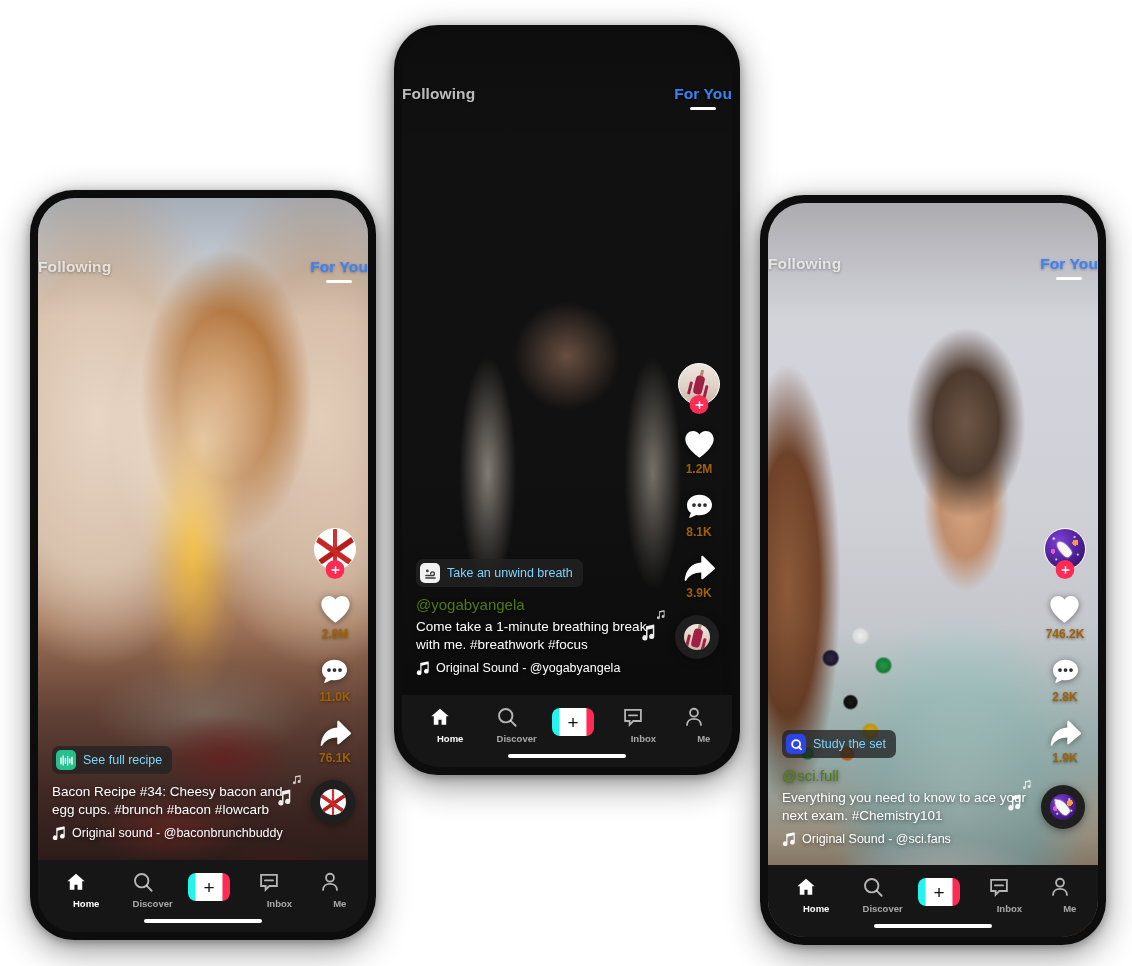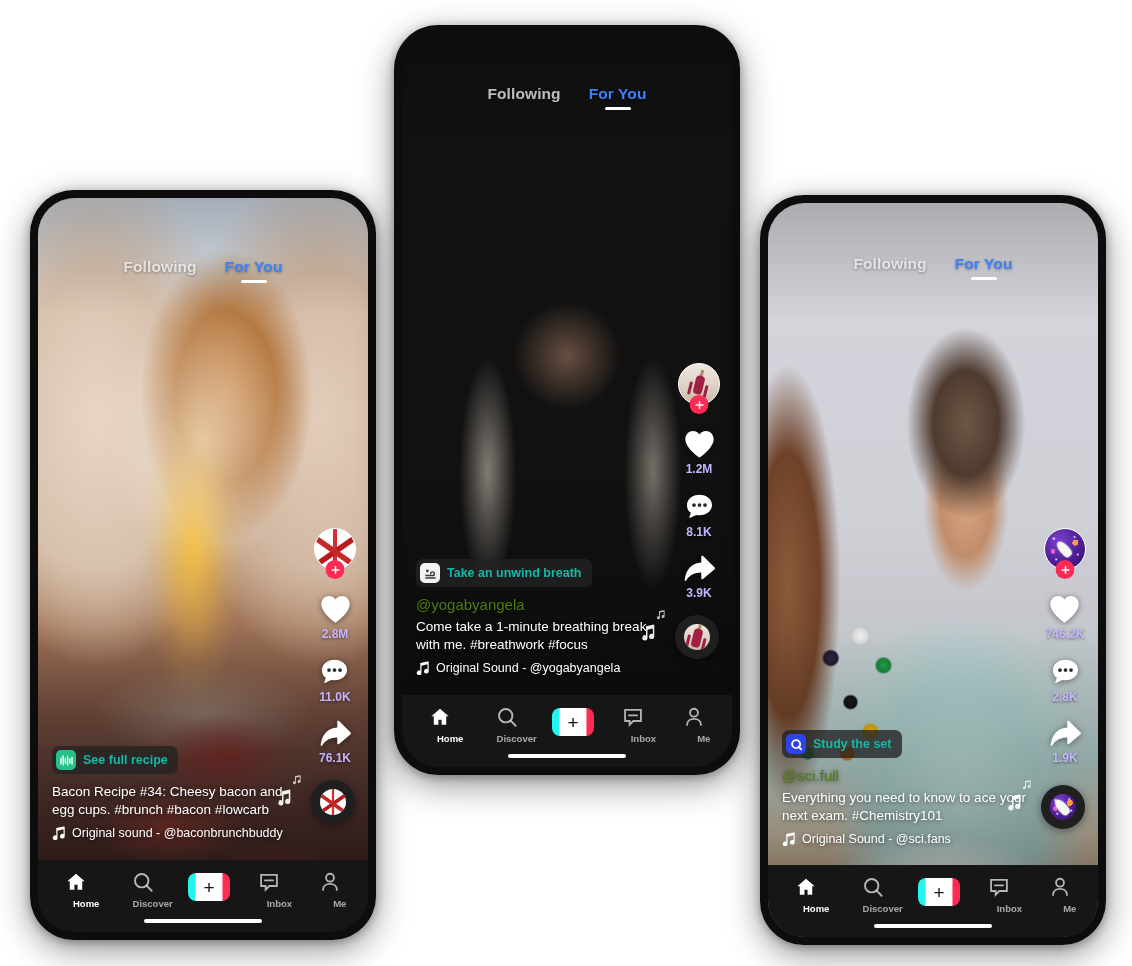--- a/index.html
+++ b/index.html
@@ -98,35 +98,35 @@
       radial-gradient(circle 7px at 12% 75%, #20a04a 0%, #17833a 75%, rgba(23,131,58,0) 100%),
       radial-gradient(ellipse 44% 8% at 52% 92%, rgba(246,243,236,.85), rgba(246,243,236,0) 72%);
   }
 
   .dim { position:absolute; inset:0;
     background:linear-gradient(180deg, rgba(0,0,0,.20) 0%, rgba(0,0,0,0) 16%, rgba(0,0,0,0) 58%, rgba(0,0,0,.22) 82%, rgba(0,0,0,.42) 100%); }
 
   
   .top-tabs {
     position:absolute; left:0; right:0;
-    display:flex; justify-content:center; align-items:flex-start; gap:28px;
+    display:flex; justify-content:space-between; align-items:flex-start; gap:28px;
     z-index:6;
   }
   .tab { position:relative; color:rgba(255,255,255,.72); font-size:15.5px; font-weight:700;
          letter-spacing:.1px; text-shadow:0 1px 3px rgba(0,0,0,.35); padding-bottom:7px; }
   .tab.active { color:#3b82f6; }
   .tab.active::after {
     content:""; position:absolute; left:50%; transform:translateX(-50%);
     bottom:0; width:26px; height:2.6px; background:#fff; border-radius:2px;
   }
 
   
   .rail { position:absolute; right:12px; display:flex; flex-direction:column; align-items:center; z-index:6; }
   .rail-item { display:flex; flex-direction:column; align-items:center; margin-bottom:16px; }
-  .rail-count { color:#c4b5fd; font-size:12px; font-weight:700; margin-top:3px;
+  .rail-count { color:#a16207; font-size:12px; font-weight:700; margin-top:3px;
                 text-shadow:0 1px 3px rgba(0,0,0,.5); }
 
   .avatar-wrap { position:relative; width:42px; height:42px; margin-bottom:24px; }
   .avatar { width:42px; height:42px; border-radius:50%; border:1.6px solid #fff; overflow:hidden;
             position:relative; background:#fff; }
   .plus-badge {
     position:absolute; left:50%; transform:translateX(-50%); bottom:-9px;
     width:19px; height:19px; border-radius:50%; background:#fe2c55;
     display:flex; align-items:center; justify-content:center;
     color:#fff; font-size:13px; font-weight:700; line-height:1; border:1.5px solid transparent;
@@ -175,21 +175,21 @@
   .chip {
     display:inline-flex; align-items:center; gap:7px;
     background:rgba(34,34,34,.78); border-radius:7px;
     padding:4px 10px 4px 4px; margin-bottom:9px;
   }
   .chip-ico { width:20px; height:20px; border-radius:5px; display:flex; align-items:center;
               justify-content:center; flex:0 0 auto; }
   .chip-ico.whisk { background:#27c08a; }
   .chip-ico.calm  { background:#f2f2f2; }
   .chip-ico.quiz  { background:#2d44e8; }
-  .chip-text { color:#14b8a6; font-size:12.5px; font-weight:700; white-space:nowrap; }
+  .chip-text { color:#7dd3fc; font-size:12.5px; font-weight:400; white-space:nowrap; }
 
   .uname { color:#4d7c0f; font-size:15px; font-weight:400; text-shadow:0 1px 4px rgba(0,0,0,.55);
            margin-bottom:5px; }
   .desc  { color:#fff; font-size:13.5px; line-height:1.32; max-width:245px;
            text-shadow:0 1px 4px rgba(0,0,0,.55); margin-bottom:7px; }
   .sound { display:flex; align-items:center; gap:7px; color:#fff; font-size:12.5px;
            text-shadow:0 1px 4px rgba(0,0,0,.55); }
   .sound svg { flex:0 0 auto; }
 
   

